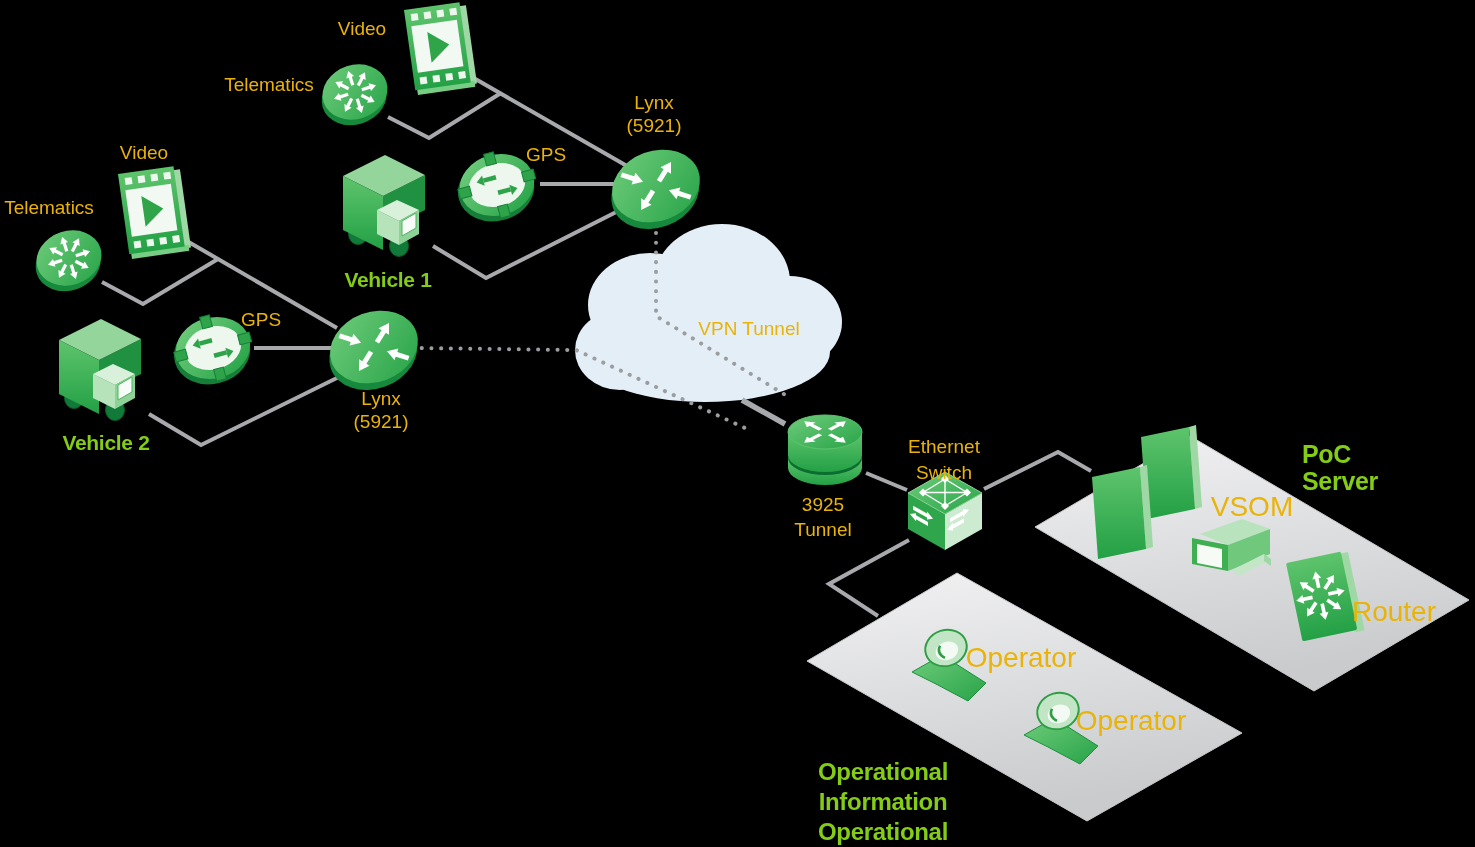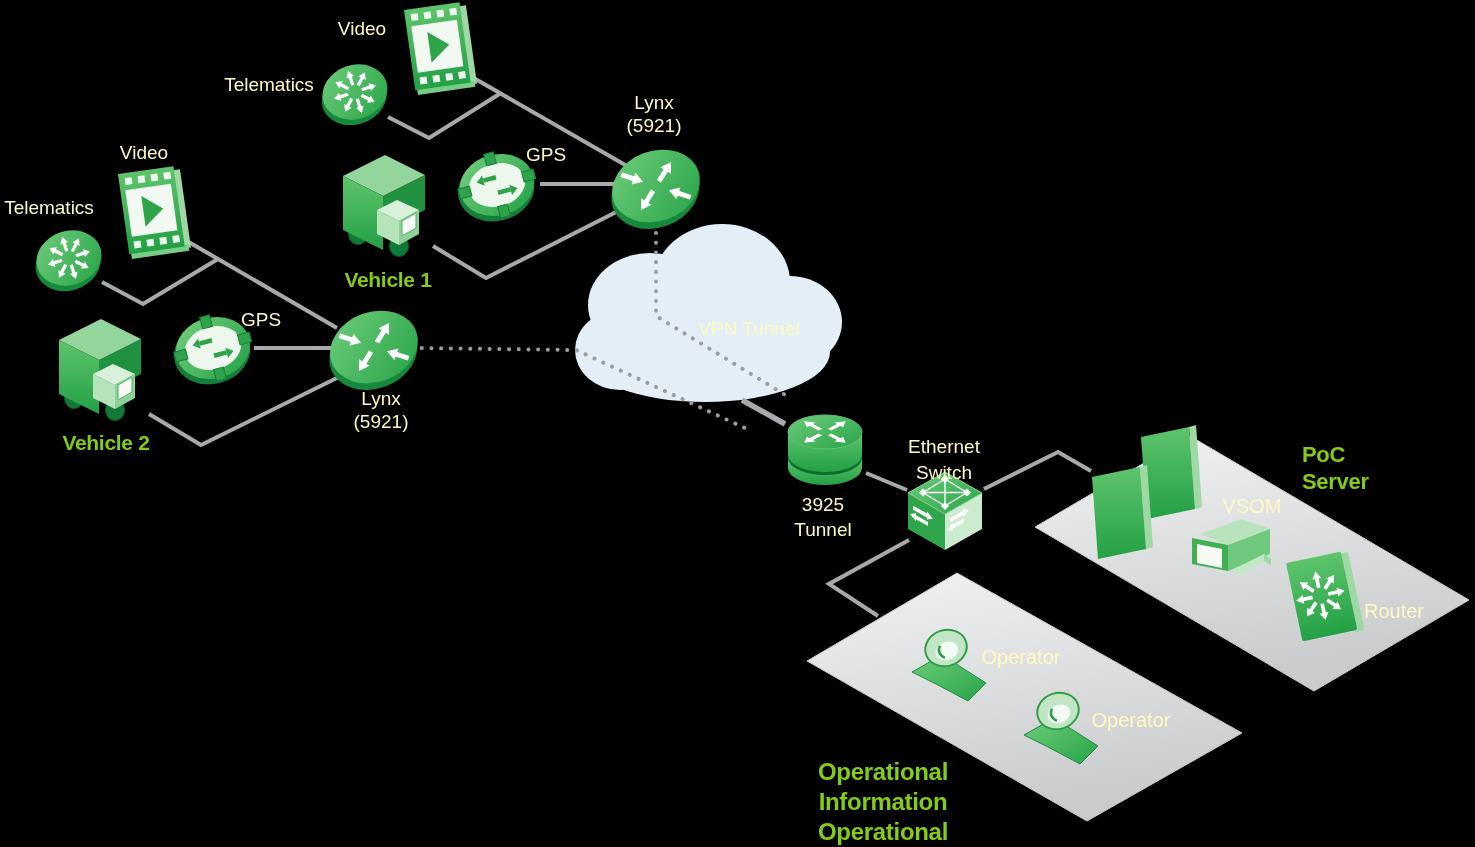--- a/index.html
+++ b/index.html
@@ -2,28 +2,28 @@
 <html><head>
 <meta charset="utf-8">
 <style>
   html,body { margin:0; padding:0; background:#000; }
   .stage {
     position:relative; width:1475px; height:847px; background:#000000;
     overflow:hidden; font-family:"Liberation Sans", sans-serif;
   }
   .stage svg.layer { position:absolute; left:0; top:0; }
   .lbl {
-    position:absolute; color:#fef9c3; font-size:19px; line-height:23px;
+    position:absolute; color:#eab308; font-size:19px; line-height:23px;
     white-space:nowrap; text-align:center; transform:translateX(-50%);
   }
   .lbl span { display:block; }
   .lbl.bold { color:#84cc16; font-weight:bold; letter-spacing:-0.3px; }
-  .lbl.s20 { font-size:20px; }
+  .lbl.s20 { font-size:28px; }
   .lbl.s21 { font-size:21px; }
-  .lbl.s25 { font-size:22px; line-height:27px; }
+  .lbl.s25 { font-size:25px; line-height:27px; }
   .lbl.s24 { font-size:24px; line-height:30px; }
   .lbl.lh25 { line-height:25px; }
   .lbl.lh26 { line-height:26px; }
   .lbl.left { transform:none; text-align:left; }
 </style>
 </head>
 <body>
 
 <div class="stage">
 

